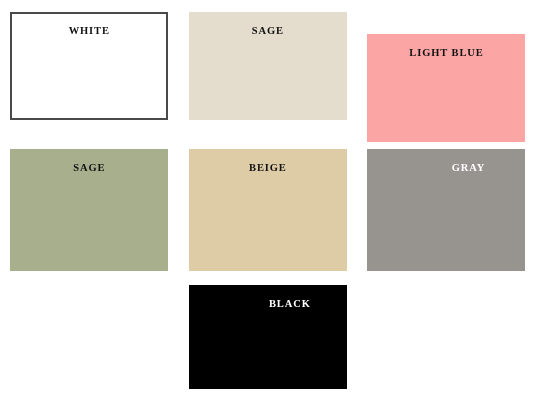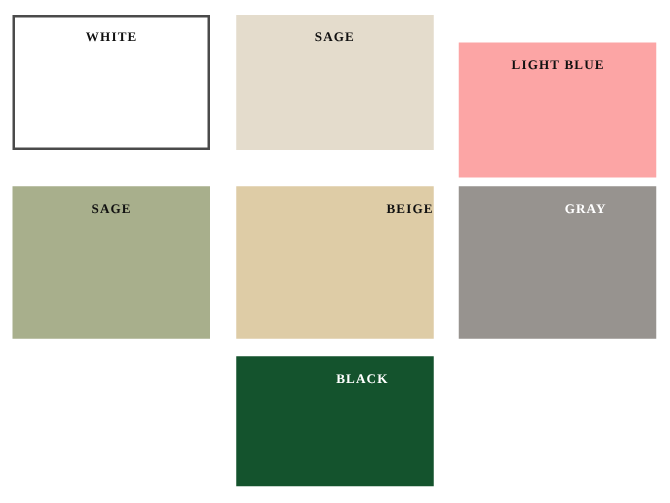--- a/index.html
+++ b/index.html
@@ -117,39 +117,39 @@
 
   <div class="swatch-row row-2">
 
     <div class="swatch-cell">
       <div class="swatch row2" style="background:#A8AF8C;">
         <span class="swatch-label label-dark">SAGE</span>
       </div>
     </div>
 
     <div class="swatch-cell">
-      <div class="swatch row2" style="background:#DECCA6;text-align:right;">
+      <div class="swatch row2" style="background:#DECCA6;">
         <span class="swatch-label label-dark">BEIGE</span>
       </div>
     </div>
 
     <div class="swatch-cell">
       <div class="swatch row2" style="background:#97938F;">
         <span class="swatch-label label-light">GRAY</span>
       </div>
     </div>
 
   </div>
 
   <div class="swatch-row row-3">
 
     <div class="swatch-cell cell-empty"></div>
 
     <div class="swatch-cell">
-      <div class="swatch row3" style="background:#14532d;">
+      <div class="swatch row3" style="background:#000000;">
         <span class="swatch-label label-light">BLACK</span>
       </div>
     </div>
 
     <div class="swatch-cell cell-empty"></div>
 
   </div>
 
 </div>
 

